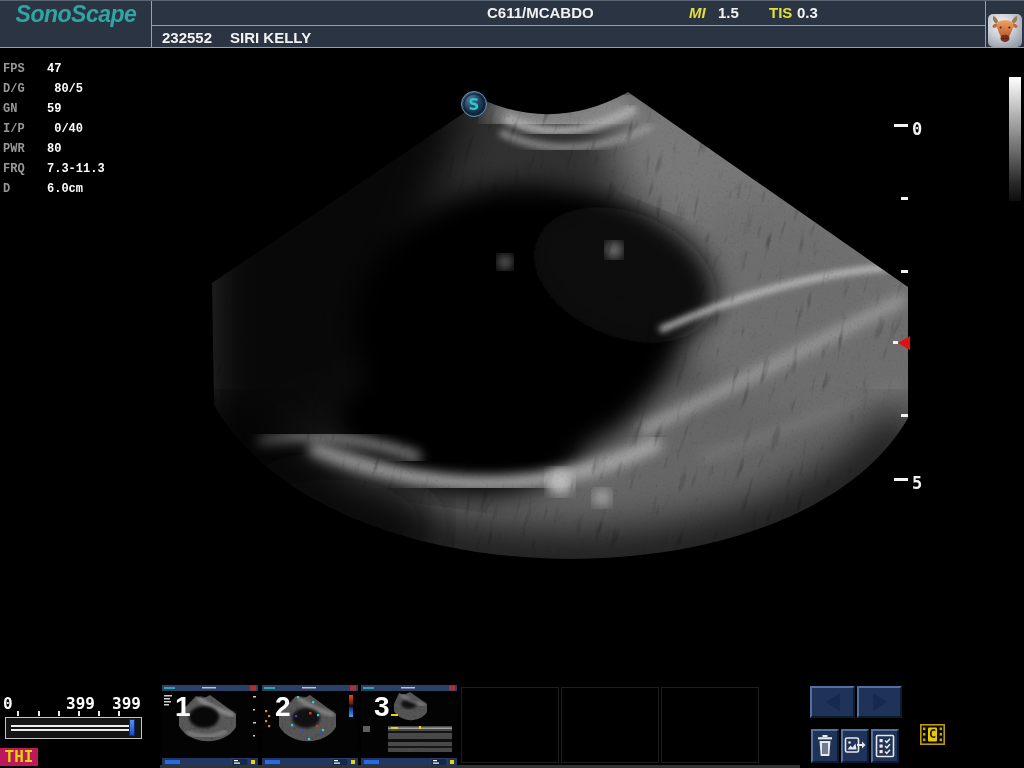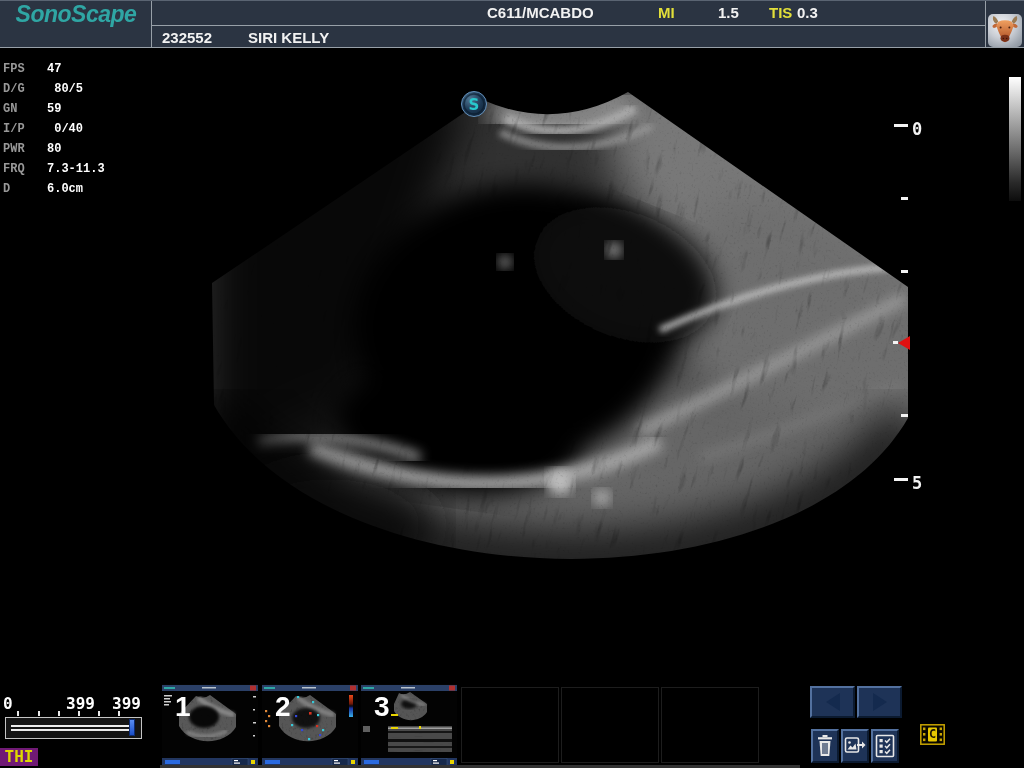--- a/index.html
+++ b/index.html
@@ -11,41 +11,41 @@
   .logo{position:absolute;left:2px;top:0;width:148px;height:47px;display:flex;align-items:flex-start;justify-content:center;}
   .logo span{font-style:italic;font-weight:bold;font-size:23px;color:#2fa6a4;letter-spacing:-.5px;}
   .vsep1{position:absolute;left:151px;top:0;height:47px;width:0;border-left:1px solid #98a0a8;}
   .vsep2{position:absolute;left:985px;top:0;height:47px;width:0;border-left:1px solid #98a0a8;}
   .hdiv{position:absolute;left:152px;top:24px;width:833px;height:1px;background:#98a0a8;}
   .hrow{position:absolute;left:152px;width:833px;height:24px;}
   .r1{top:0;} .r2{top:25px;}
   .hrow span{position:absolute;font-size:15px;font-weight:bold;color:#f2f2f2;line-height:24px;white-space:pre;}
   .ylw{color:#e2df3a !important;}
   .inst{left:10px;} .preset{left:335px;}
-  .mil{left:506px;} .miv{left:566px;} .tisl{left:617px;} .tisv{left:645px;}
-  .pid{left:10px;} .pname{left:96px;} .dtime{left:617px;}
+  .mil{left:537px;font-style:italic;} .miv{left:566px;} .tisl{left:617px;} .tisv{left:645px;}
+  .pid{left:10px;} .pname{left:78px;} .dtime{left:617px;}
   .probe-btn{position:absolute;left:988px;top:13px;width:34px;height:33px;border-radius:5px;
              background:radial-gradient(circle at 40% 32%,#f4f4f6 0%,#c9cdd4 45%,#9aa2ac 80%,#878f99 100%);}
   
   .params{position:absolute;left:3px;top:59px;font-family:Liberation Mono, monospace;font-weight:bold;font-size:12px;}
   .prow{height:20px;line-height:20px;}
   .pl{display:inline-block;width:44px;color:#989898;}
   .pv{color:#fff;white-space:pre;}
   
   .us-svg{position:absolute;left:0;top:0;width:1024px;height:768px;}
   
   .tgc{position:absolute;left:0;top:690px;width:150px;height:55px;}
   .tnum{position:absolute;top:4px;font:bold 16px "DejaVu Sans Mono",monospace;color:#fff;}
   .tgct{position:absolute;top:21px;width:2px;height:5px;background:#e8e8e8;}
   .track{position:absolute;left:5px;top:27px;width:135px;height:20px;background:#141414;border:1px solid #c4c4c4;}
   .tline{position:absolute;left:5px;width:120px;height:2px;background:#ececec;}
   .tl1{top:7px;} .tl2{top:11px;}
   .thandle{position:absolute;left:123px;top:1px;width:6px;height:17px;
            background:linear-gradient(180deg,#5a8ef4,#1a4ec8);border:1px solid #0c2a70;box-sizing:border-box;}
-  .thi{position:absolute;left:0;top:748px;width:38px;height:18px;background:#701a75;color:#ddd800;
+  .thi{position:absolute;left:0;top:748px;width:38px;height:18px;background:#be185d;color:#ddd800;
        font:bold 16px "DejaVu Sans Mono",monospace;text-align:center;line-height:18px;}
   
   .thumbs{position:absolute;left:160px;top:684px;width:640px;height:84px;}
   .thumb{position:absolute;top:0;width:96px;height:82px;}
   .t1{left:2px;} .t2{left:102px;} .t3{left:201px;}
   .slot{position:absolute;top:3px;width:98px;height:76px;border:1px solid #1d1d1d;background:#000;box-sizing:border-box;}
   .s1{left:301px;} .s2{left:401px;} .s3{left:501px;}
   .bottomstrip{position:absolute;left:160px;top:765px;width:640px;height:3px;background:#333;}
   
   .navbtn{position:absolute;width:45px;height:32px;background:#1e3357;border:2px solid;

